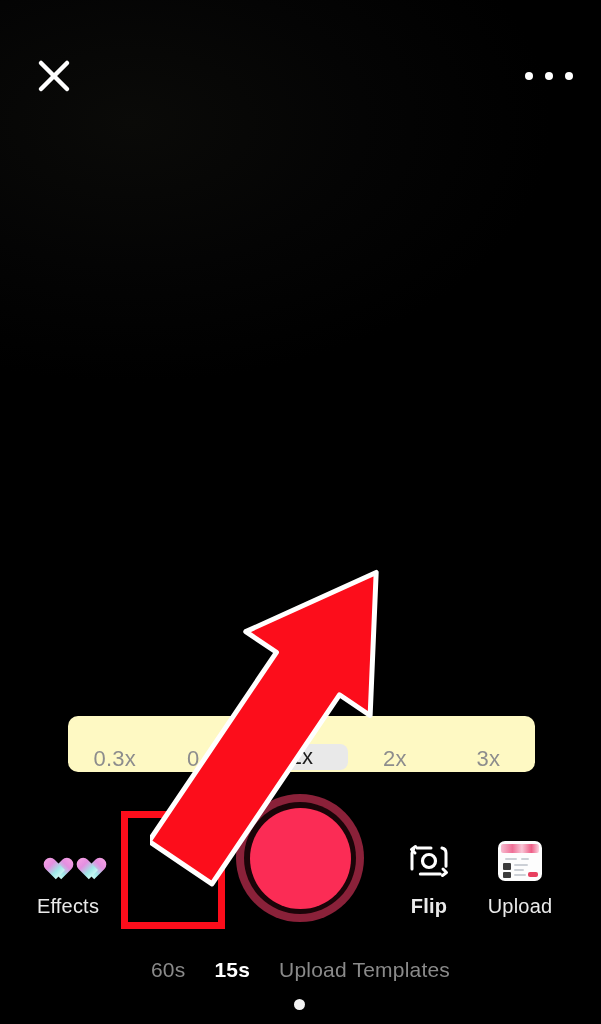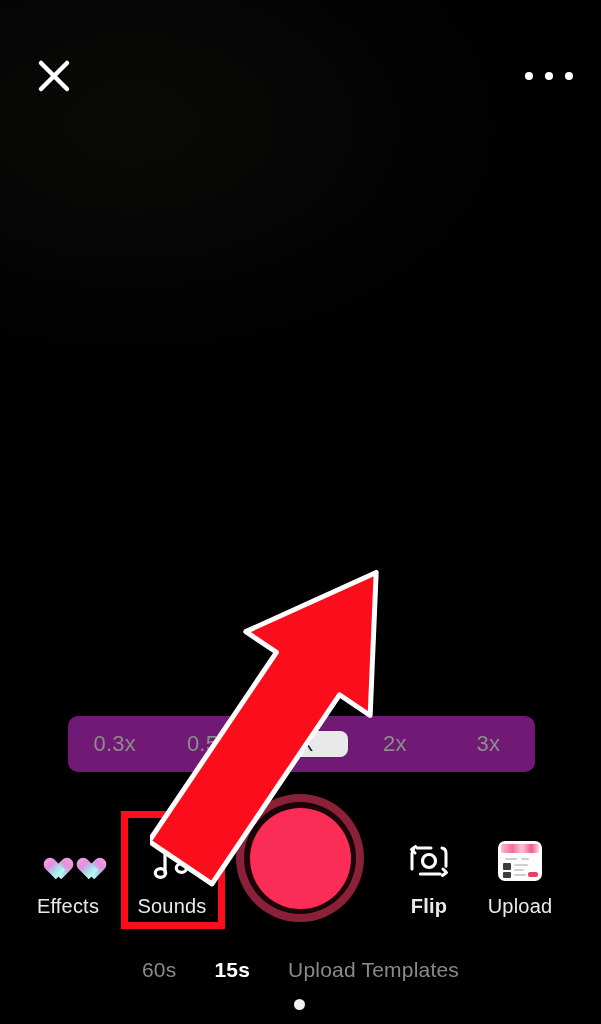--- a/index.html
+++ b/index.html
@@ -64,24 +64,24 @@
     background: #fff;
   }
 
   
   .speed-bar {
     position: absolute;
     left: 68px;
     top: 716px;
     width: 467px;
     height: 56px;
-    background: #701a75;
+    background: #fef9c3;
     border-radius: 10px;
     display: flex;
-    align-items: center;
+    align-items: flex-end;
     overflow: hidden;
   }
   .speed-opt {
     flex: 1 1 0;
     display: flex;
     align-items: center;
     justify-content: center;
     font-size: 22px;
     color: #8d8d8d;
     letter-spacing: 0.2px;
@@ -217,21 +217,21 @@
   
   .mode-row {
     position: absolute;
     left: 0;
     top: 950px;
     width: 601px;
     height: 40px;
     display: flex;
     align-items: center;
     justify-content: center;
-    gap: 38px;
+    gap: 29px;
   }
   .mode {
     font-size: 21px;
     color: #8a8a8a;
     letter-spacing: 0.2px;
   }
   .mode.active {
     color: #ffffff;
     font-weight: bold;
   }
@@ -300,30 +300,20 @@
     <div class="tool" id="tool-effects">
       <div class="tool-icon">
         <div class="glasses">
           <span class="heart"></span>
           <span class="heart"></span>
         </div>
       </div>
       <div class="tool-label">Effects</div>
     </div>
 
-    <div class="tool" id="tool-sounds">
-      <div class="tool-icon">
-        <svg width="48" height="48" viewBox="0 0 48 48">
-          <path d="M17 36 V14 L38 9 V31" fill="none" stroke="#ffffff" stroke-width="3.2" stroke-linecap="round" stroke-linejoin="round"></path>
-          <ellipse cx="12.5" cy="36" rx="5.2" ry="4.4" fill="none" stroke="#ffffff" stroke-width="3.2"></ellipse>
-          <ellipse cx="33.5" cy="31" rx="5.2" ry="4.4" fill="none" stroke="#ffffff" stroke-width="3.2"></ellipse>
-        </svg>
-      </div>
-      <div class="tool-label">Sounds</div>
-    </div>
 
     <div class="tool" id="tool-flip">
       <div class="tool-icon">
         <svg width="48" height="44" viewBox="0 0 48 44">
           <path d="M12 9 H36 a5 5 0 0 1 5 5 V30 a5 5 0 0 1 -5 5 H12 a5 5 0 0 1 -5 -5 V14 a5 5 0 0 1 5 -5 Z" fill="none" stroke="#ffffff" stroke-width="3" stroke-linecap="round" stroke-dasharray="20 11 20 11" stroke-dashoffset="6"></path>
           <circle cx="24" cy="22" r="6.5" fill="none" stroke="#ffffff" stroke-width="3.2"></circle>
           <path d="M10 14 L6.5 10.5 L10.5 7.5" fill="none" stroke="#ffffff" stroke-width="3" stroke-linecap="round" stroke-linejoin="round"></path>
           <path d="M38 30 L41.5 33.5 L37.5 36.5" fill="none" stroke="#ffffff" stroke-width="3" stroke-linecap="round" stroke-linejoin="round"></path>
         </svg>
       </div>

